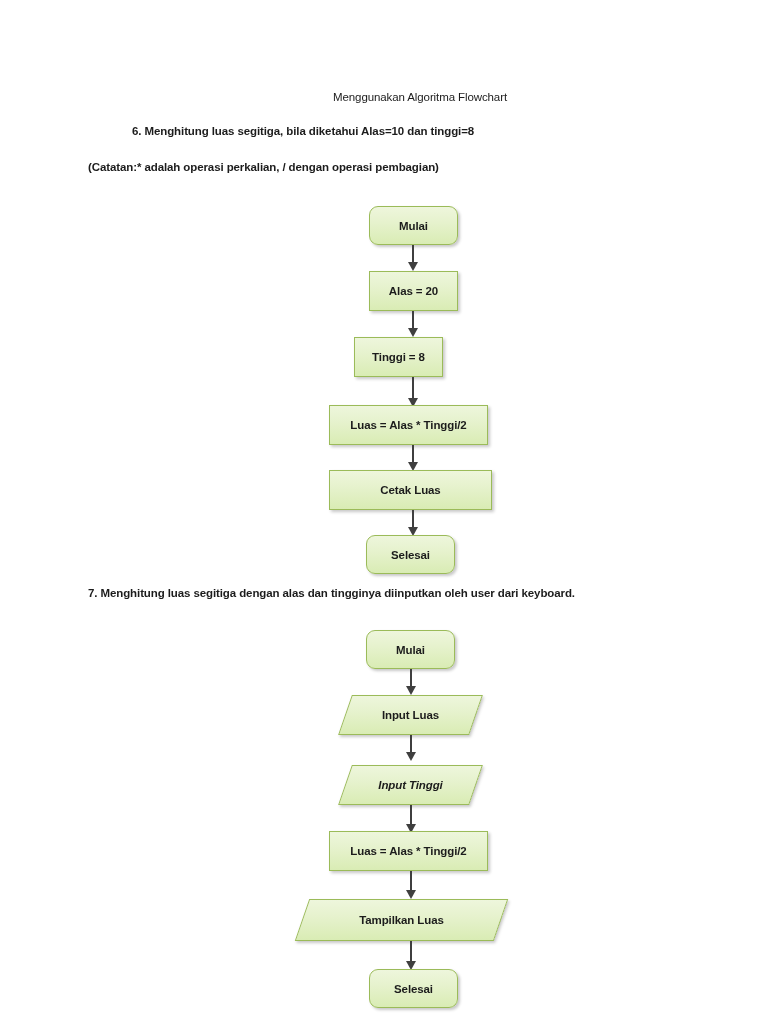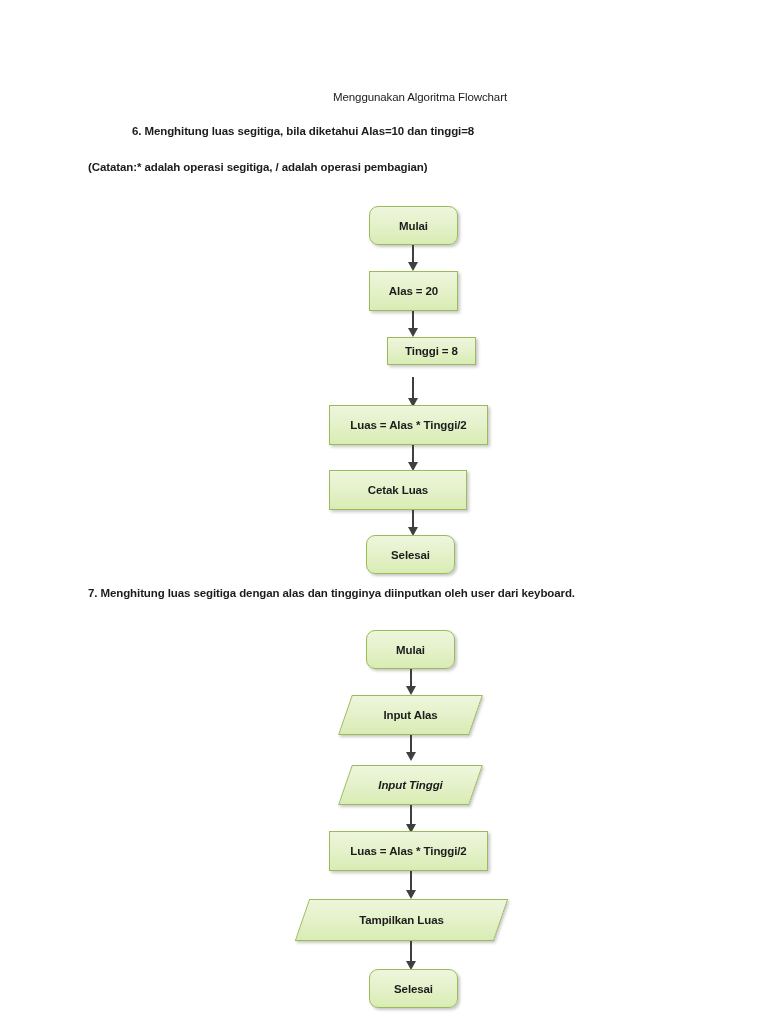--- a/index.html
+++ b/index.html
@@ -118,55 +118,55 @@
 </style>
 </head>
 <body>
 
 <div class="page">
 
   <div class="doc-title">Menggunakan Algoritma Flowchart</div>
 
   <div class="para para-6">6. Menghitung luas segitiga, bila diketahui Alas=10 dan tinggi=8</div>
 
-  <div class="para para-not">(Catatan:* adalah operasi segitiga, / adalah operasi pembagian)</div>
+  <div class="para para-not">(Catatan:* adalah operasi perkalian, / dengan operasi pembagian)</div>
 
   <div class="para para-7">7. Menghitung luas segitiga dengan alas dan tingginya diinputkan oleh user dari keyboard.</div>
 
   <div class="flow flow-1">
 
     <div class="node shape-round" style="left:369px; top:10px; width:89px; height:39px;">
       <span class="label">Mulai</span>
     </div>
 
     <div class="conn" style="left:412px; top:49px; height:21px;"></div>
     <div class="arrowhead" style="left:407.5px; top:66px;"></div>
 
     <div class="node shape-rect" style="left:369px; top:75px; width:89px; height:40px;">
       <span class="label">Alas = 20</span>
     </div>
 
     <div class="conn" style="left:412px; top:115px; height:21px;"></div>
     <div class="arrowhead" style="left:407.5px; top:132px;"></div>
 
-    <div class="node shape-rect" style="left:387px; top:141px; width:89px; height:28px;">
+    <div class="node shape-rect" style="left:354px; top:141px; width:89px; height:40px;">
       <span class="label">Tinggi = 8</span>
     </div>
 
     <div class="conn" style="left:412px; top:181px; height:25px;"></div>
     <div class="arrowhead" style="left:407.5px; top:202px;"></div>
 
     <div class="node shape-rect" style="left:329px; top:209px; width:159px; height:40px;">
       <span class="label">Luas = Alas * Tinggi/2</span>
     </div>
 
     <div class="conn" style="left:412px; top:249px; height:21px;"></div>
     <div class="arrowhead" style="left:407.5px; top:266px;"></div>
 
-    <div class="node shape-rect" style="left:329px; top:274px; width:138px; height:40px;">
+    <div class="node shape-rect" style="left:329px; top:274px; width:163px; height:40px;">
       <span class="label">Cetak Luas</span>
     </div>
 
     <div class="conn" style="left:412px; top:314px; height:21px;"></div>
     <div class="arrowhead" style="left:407.5px; top:331px;"></div>
 
     <div class="node shape-round" style="left:366px; top:339px; width:89px; height:39px;">
       <span class="label">Selesai</span>
     </div>
   </div>
@@ -175,21 +175,21 @@
 
     <div class="node shape-round" style="left:366px; top:10px; width:89px; height:39px;">
       <span class="label">Mulai</span>
     </div>
 
     <div class="conn" style="left:410px; top:49px; height:21px;"></div>
     <div class="arrowhead" style="left:405.5px; top:66px;"></div>
 
     <div class="node shape-para" style="left:345px; top:75px; width:131px; height:40px;">
       <span class="skin"></span>
-      <span class="label">Input Alas</span>
+      <span class="label">Input Luas</span>
     </div>
 
     <div class="conn" style="left:410px; top:115px; height:21px;"></div>
     <div class="arrowhead" style="left:405.5px; top:132px;"></div>
 
     <div class="node shape-para" style="left:345px; top:145px; width:131px; height:40px;font-style:italic;">
       <span class="skin"></span>
       <span class="label">Input Tinggi</span>
     </div>
 

